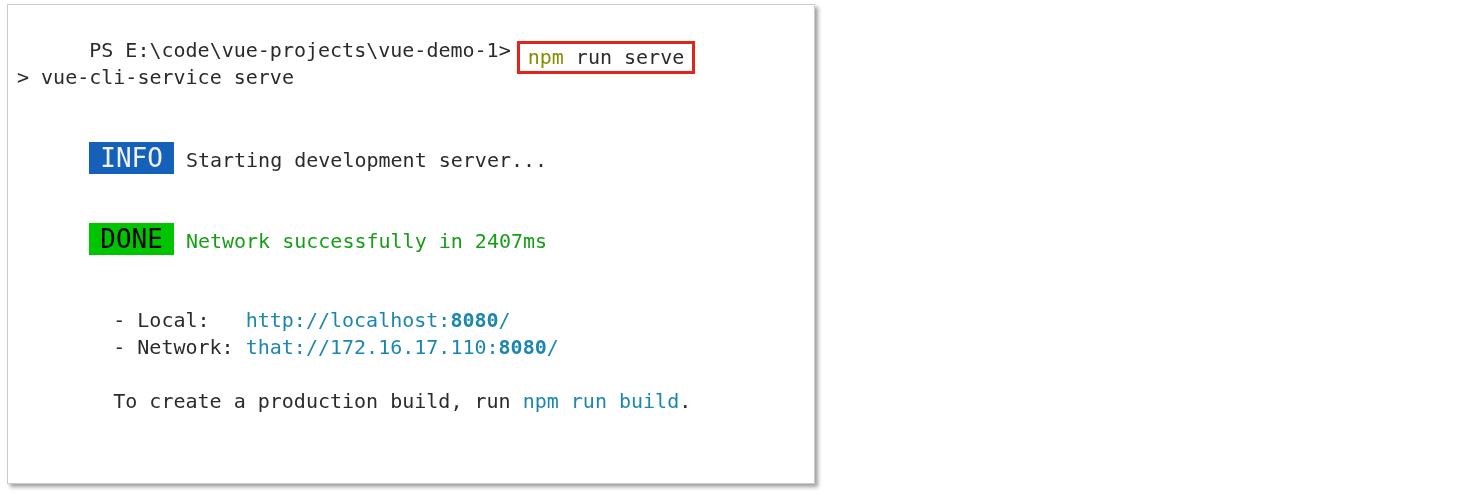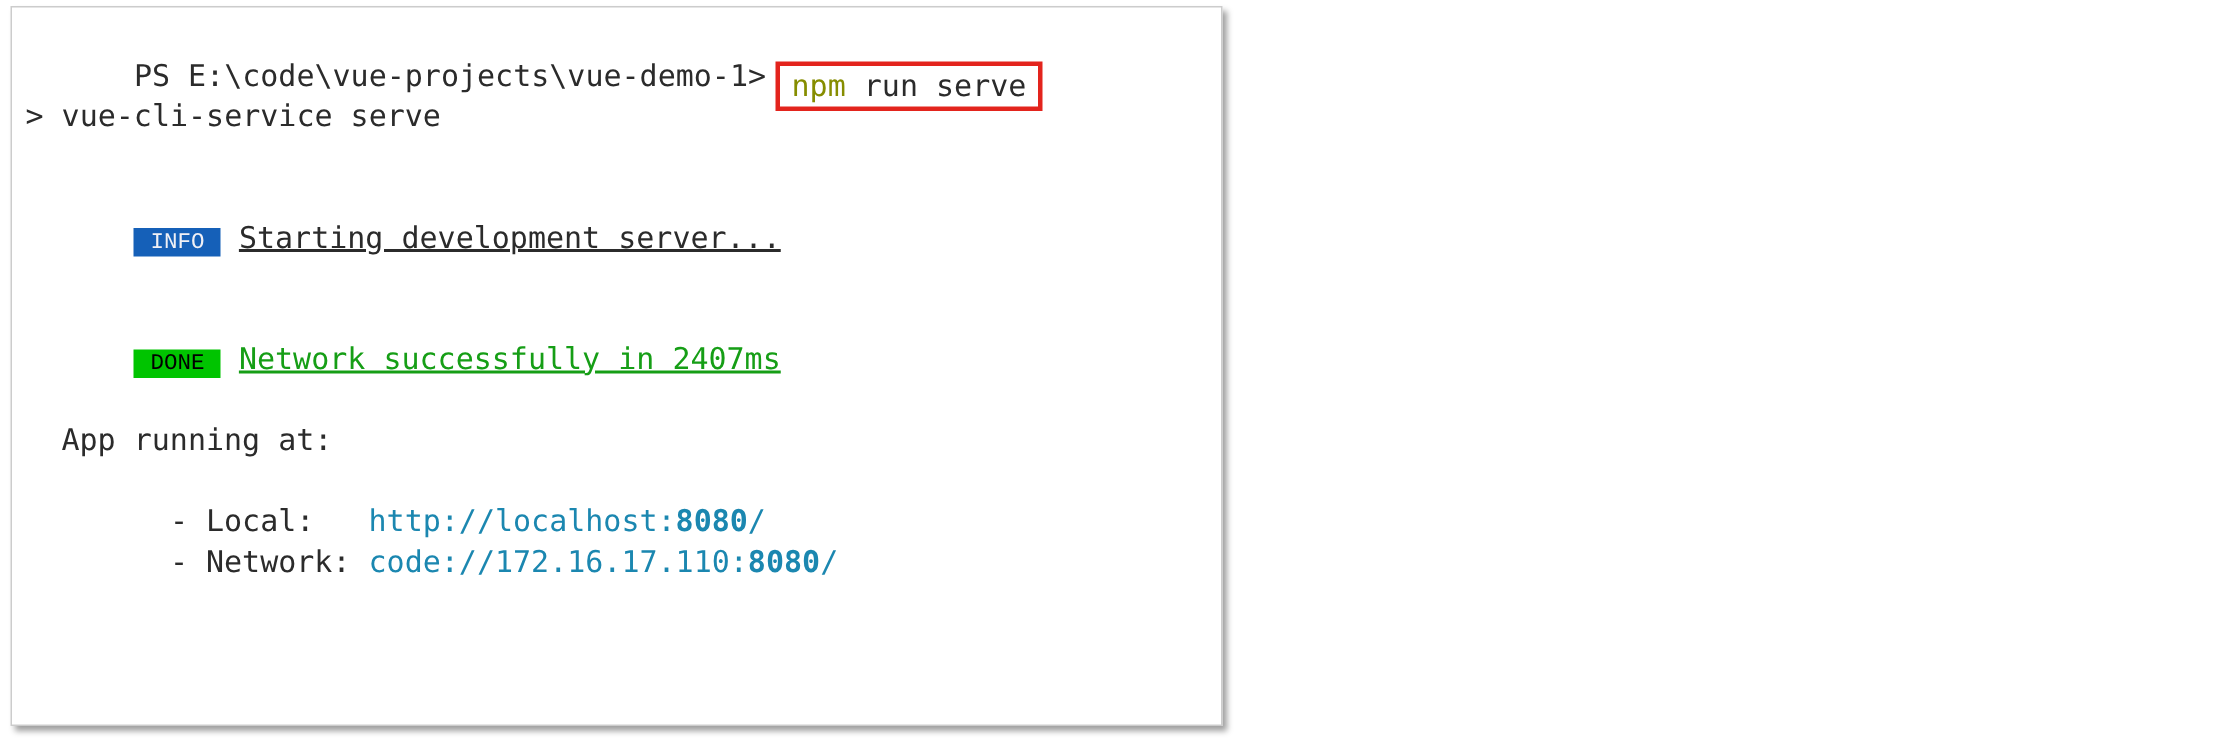--- a/index.html
+++ b/index.html
@@ -34,26 +34,25 @@
     border: 3px solid var(--redbox, #e3241d);
     padding: 0 8px;
     margin-left: 6px;
     vertical-align: -7px;
   }
 
   .npm-olive { color: var(--npm, #868d00); }
 
   .badge {
     padding: 1px 11px;
-    font-size: 15px;
-    font-family: Liberation Mono, monospace;
+    font-size: 26px;
   }
   .badge-info { background: var(--infoBg, #1560b8); color: var(--infoFg, #f0f0f5); }
   .badge-done { background: var(--doneBg, #00c400); color: var(--doneFg, #000000); text-align: right; }
-  .badge + .msg { margin-left: 12px; text-decoration: underline; }
+  .badge + .msg { margin-left: 12px; }
 
   .green { color: var(--green, #169e16); }
   .cyan  { color: var(--cyan, #1b87b0); }
   .bold  { font-weight: bold; }
 </style>
 </head>
 <body>
 
 <div class="page">
   <div class="terminal">
@@ -75,28 +74,30 @@
     <div class="line"></div>
     <div class="line"></div>
 
     <div class="line">
       <span class="badge badge-done">DONE</span><span class="msg green">Network successfully in 2407ms</span>
     </div>
 
     <div class="line"></div>
     <div class="line"></div>
 
-    <div class="line indent">App running at:</div>
 
     <div class="line indent">
       <span>- Local:   </span><span class="cyan"><span>http://localhost:</span><span class="bold">8080</span><span>/</span></span>
     </div>
 
     <div class="line indent">
-      <span>- Network: </span><span class="cyan"><span>code://172.16.17.110:</span><span class="bold">8080</span><span>/</span></span>
+      <span>- Network: </span><span class="cyan"><span>that://172.16.17.110:</span><span class="bold">8080</span><span>/</span></span>
     </div>
 
     <div class="line"></div>
 
 
+    <div class="line indent">
+      <span>To create a production build, run </span><span class="cyan">npm run build</span><span>.</span>
+    </div>
 
   </div>
 </div>
 
 </body></html>

